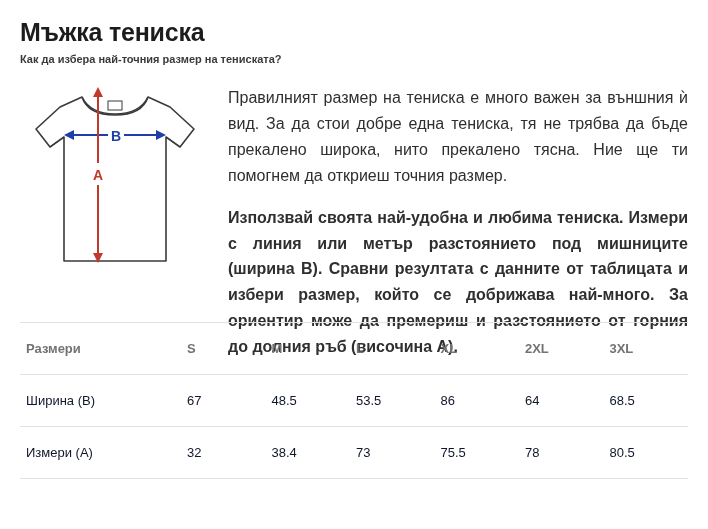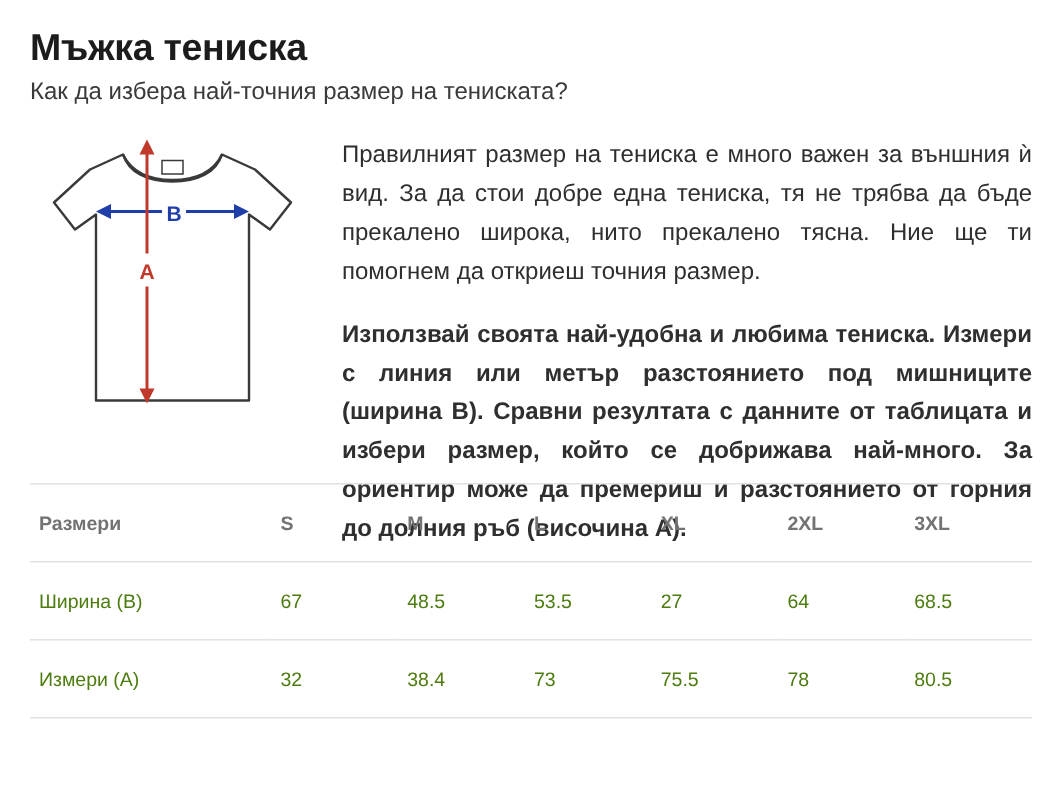--- a/index.html
+++ b/index.html
@@ -24,22 +24,22 @@
     padding: 18px 20px 0 20px;
   }
   .title {
     font-size: 25px;
     font-weight: bold;
     color: #1c1c1c;
     margin: 0 0 6px 0;
     letter-spacing: -0.2px;
   }
   .subtitle {
-    font-size: 16px;
-    font-weight: normal;
+    font-size: 11px;
+    font-weight: bold;
     color: #3a3a3a;
     margin: 0;
   }
   .content {
     display: flex;
     align-items: flex-start;
     padding: 14px 20px 0 20px;
   }
   .figure {
     width: 190px;
@@ -76,21 +76,21 @@
   table.size-table {
     width: 100%;
     border-collapse: collapse;
     font-size: 13px;
   }
   table.size-table th,
   table.size-table td {
     text-align: left;
     padding: 18px 6px;
     border-bottom: 1px solid #e2e2e2;
-    color: #4d7c0f;
+    color: #0f172a;
   }
   table.size-table thead th {
     font-weight: bold;
     color: #737373;
     border-top: 1px solid #e2e2e2;
   }
   table.size-table tbody th {
     font-weight: normal;
   }
   .col-label { width: 24%; }
@@ -154,21 +154,21 @@
           <th class="col-val">2XL</th>
           <th class="col-val">3XL</th>
         </tr>
       </thead>
       <tbody>
         <tr>
           <th class="col-label">Ширина (B)</th>
           <td class="col-val">67</td>
           <td class="col-val">48.5</td>
           <td class="col-val">53.5</td>
-          <td class="col-val">27</td>
+          <td class="col-val">86</td>
           <td class="col-val">64</td>
           <td class="col-val">68.5</td>
         </tr>
         <tr>
           <th class="col-label">Измери (A)</th>
           <td class="col-val">32</td>
           <td class="col-val">38.4</td>
           <td class="col-val">73</td>
           <td class="col-val">75.5</td>
           <td class="col-val">78</td>

